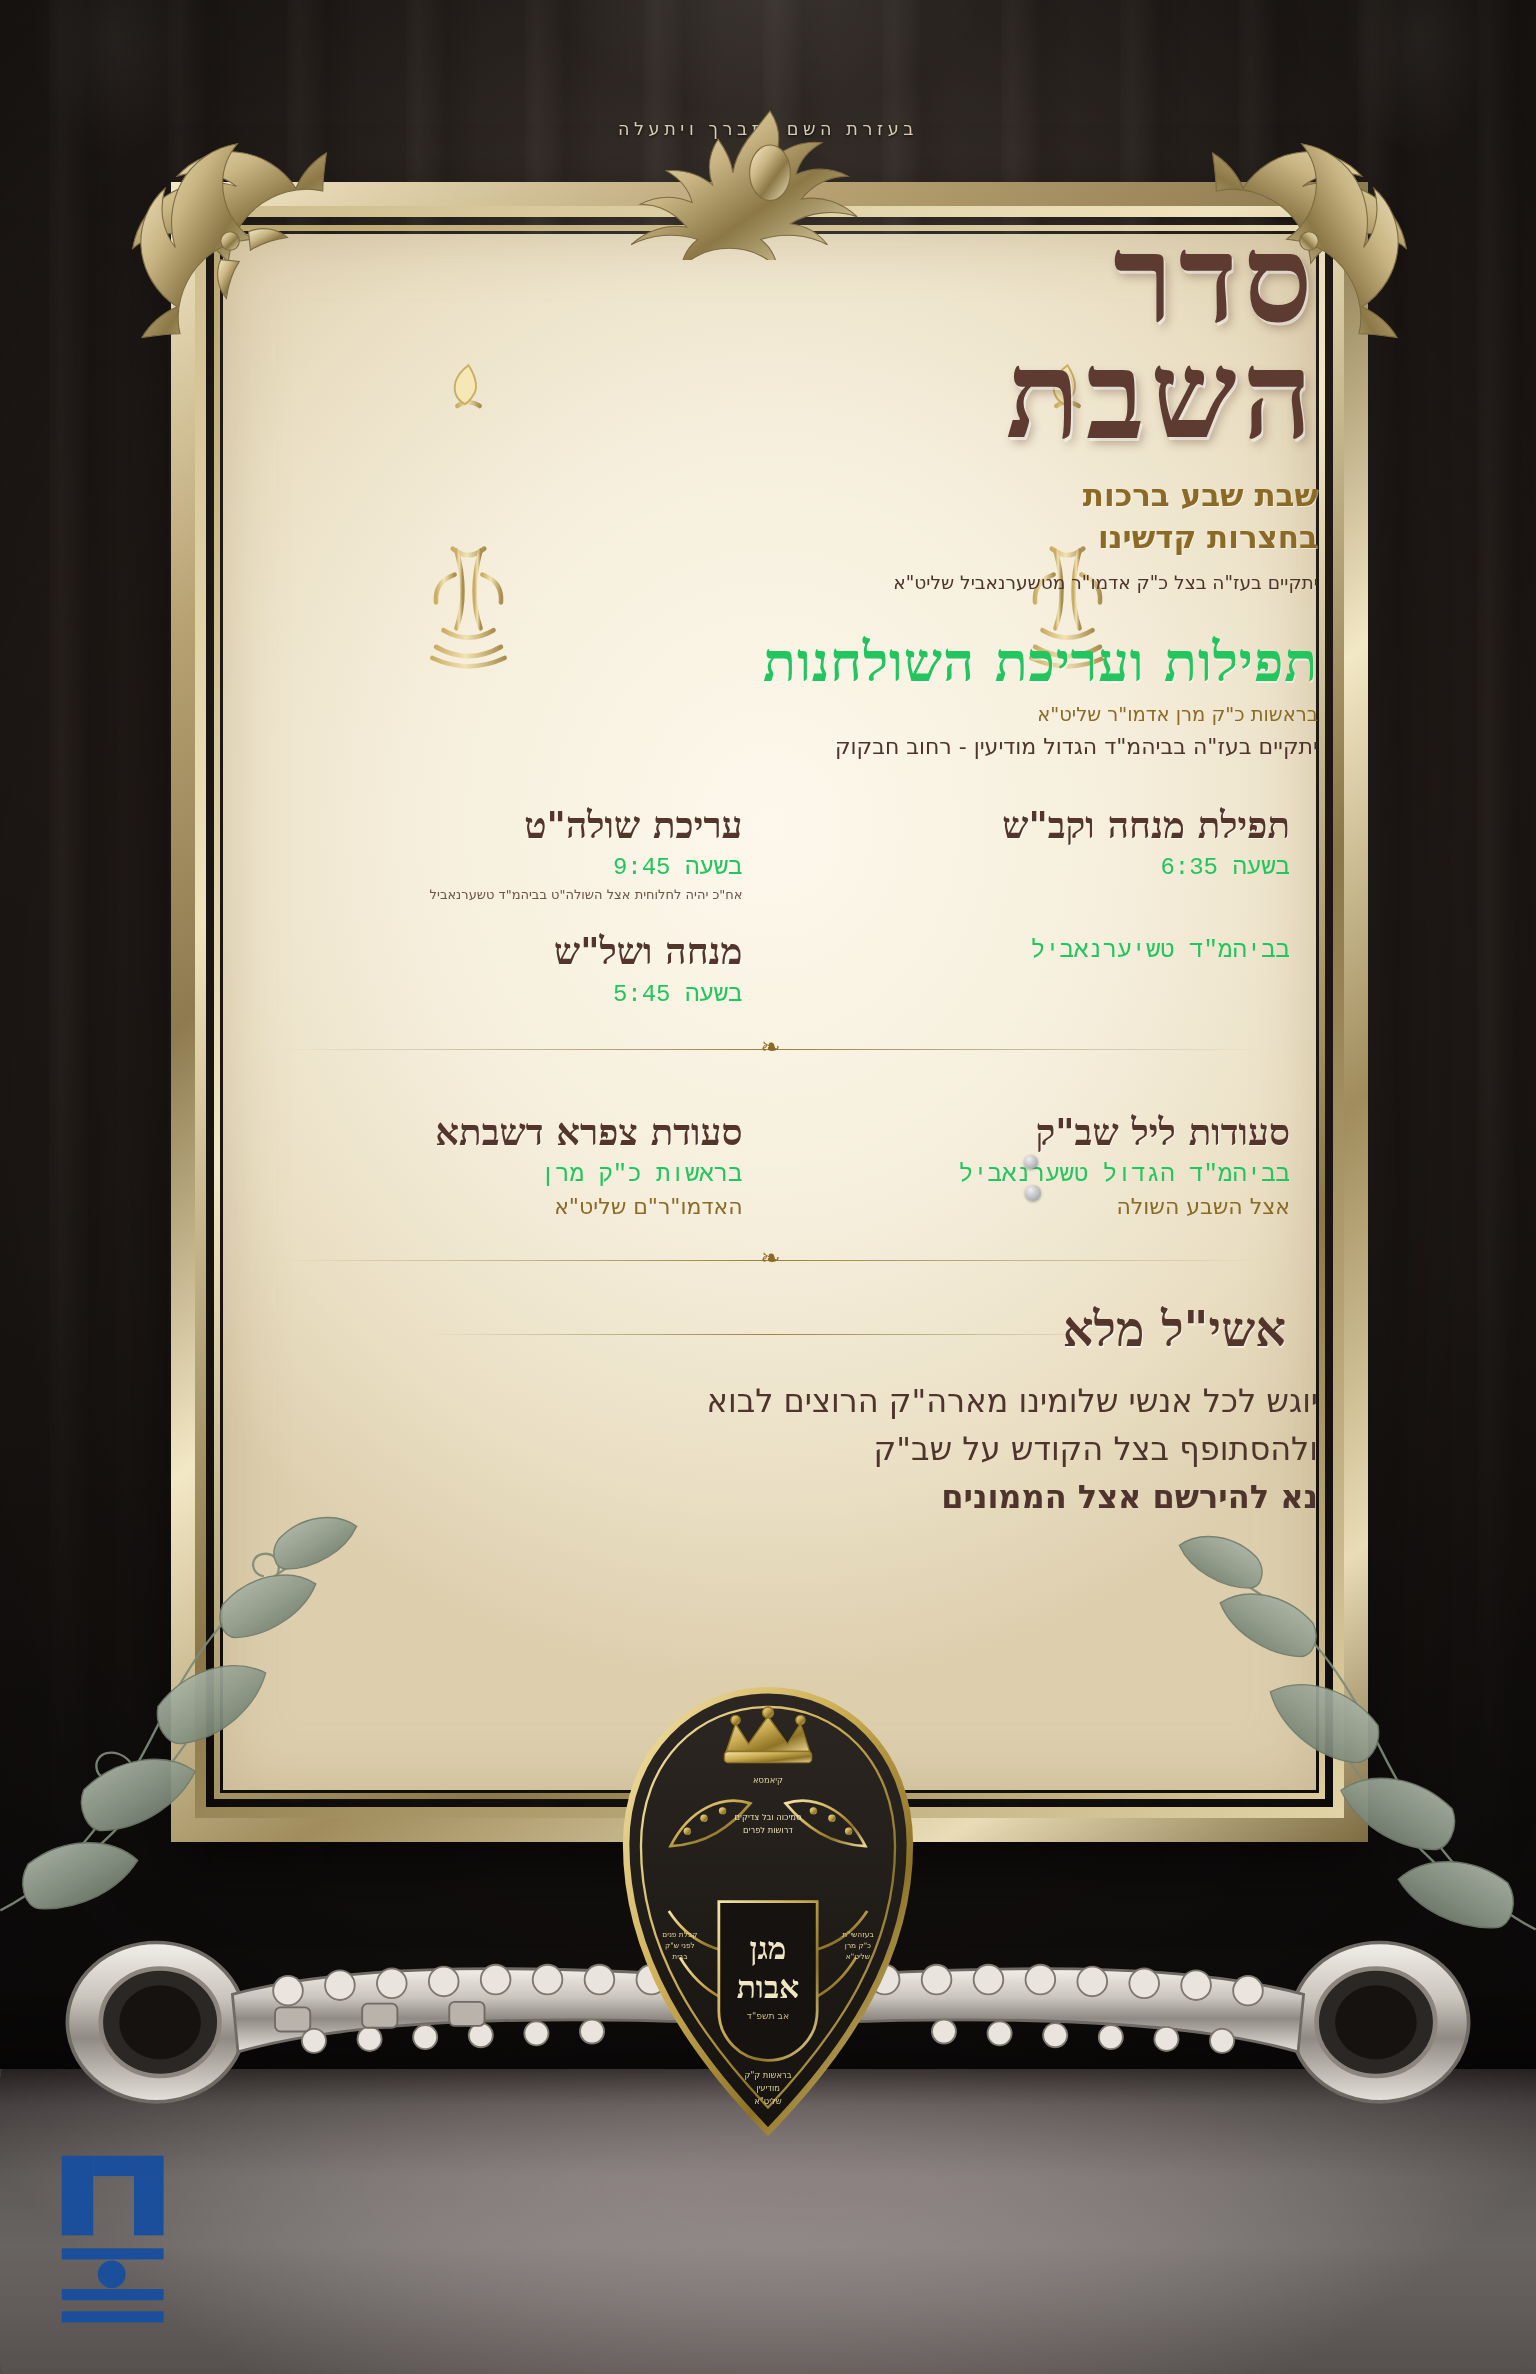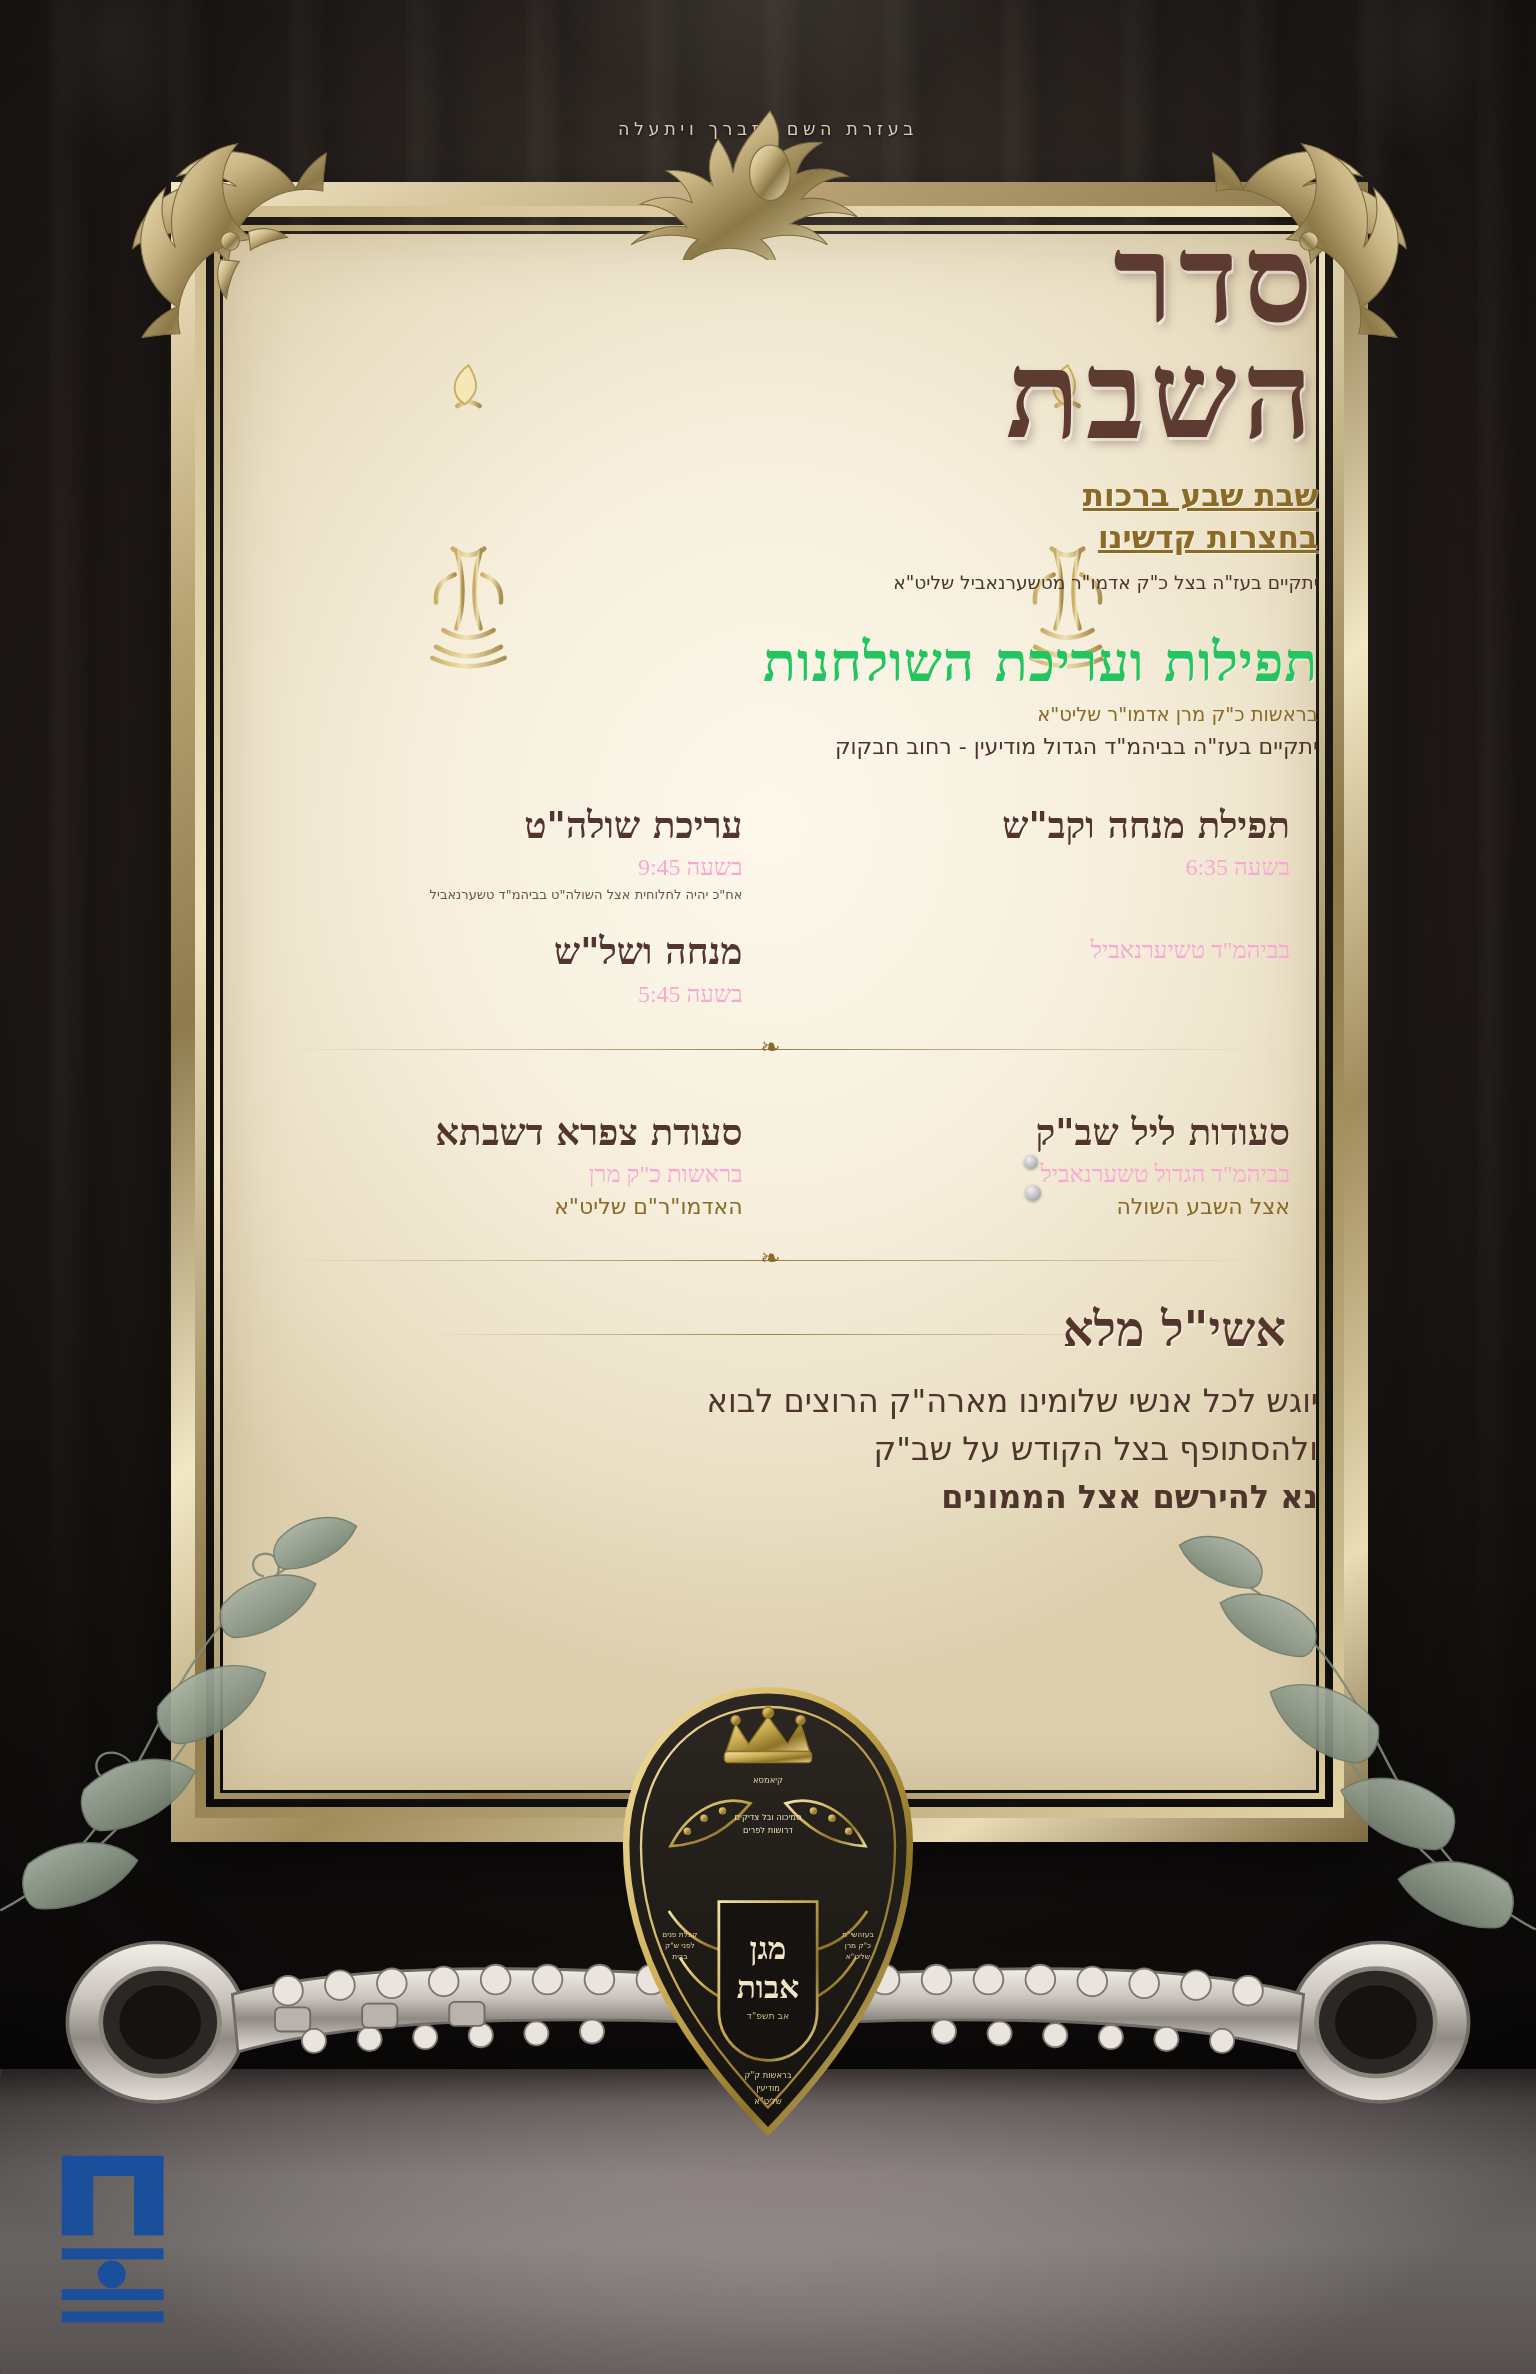--- a/index.html
+++ b/index.html
@@ -125,21 +125,20 @@
     line-height:.92;
     text-shadow:1.9px 2.8px 0 rgba(255,255,255,.55), 3.7px 5.6px 9.3px rgba(90,55,40,.35);
   }
   .title .l1{font-size:122px;letter-spacing:5.6px;}
   .title .l2{font-size:122px;letter-spacing:5.6px;margin-top:3.7px;}
 
   .subtitle{
     margin-top:24px;color:#8a6a25;font-size:31px;line-height:1.35;
     font-family:"DejaVu Sans", sans-serif;font-weight:bold;
     text-shadow:0.9px 0.9px 0 rgba(255,255,255,.5);
-    text-decoration:underline;
   }
   .subnote{
     margin-top:13px;color:#4e342c;font-size:18.6px;
     font-family:"DejaVu Sans", sans-serif;
   }
 
   .h-main{
     margin-top:37px;font-size:54px;font-weight:bold;color:#22c55e;
     font-family:"DejaVu Serif", serif;letter-spacing:0.9px;
     text-shadow:0.9px 1.9px 0 rgba(255,255,255,.55);
@@ -147,21 +146,21 @@
   .h-sub{margin-top:9.3px;font-size:19.5px;color:#8a6a25;font-family:"DejaVu Sans", sans-serif;}
   .h-note{margin-top:7.4px;font-size:22px;color:#4e342c;font-family:"DejaVu Sans", sans-serif;}
 
   .grid{display:flex;flex-wrap:wrap;margin-top:33px;}
   .cell{width:50%;box-sizing:border-box;padding:11px 28px 16.7px;}
   .cell .t{
     font-size:37px;font-weight:bold;color:#54352c;
     font-family:"DejaVu Serif", serif;
     text-shadow:0.9px 0.9px 0 rgba(255,255,255,.5);
   }
-  .cell .v{margin-top:7.4px;font-size:24px;color:#f9a8d4;font-family:Liberation Serif, serif;}
+  .cell .v{margin-top:7.4px;font-size:24px;color:#22c55e;font-family:Liberation Mono, monospace;}
   .cell .s{margin-top:5.6px;font-size:13px;color:#6b5348;font-family:"DejaVu Sans", sans-serif;}
   .cell .v2{margin-top:5.6px;font-size:22px;color:#8a6a25;font-family:"DejaVu Sans", sans-serif;}
 
   .divider{
     position:relative;height:32px;width:100%;margin:9.3px 0 3.7px;
   }
   .divider .rule{
     position:absolute;top:15px;left:56px;right:56px;height:1.9px;
     background:linear-gradient(90deg,rgba(138,106,37,0),rgba(138,106,37,.85),rgba(138,106,37,0));
   }

